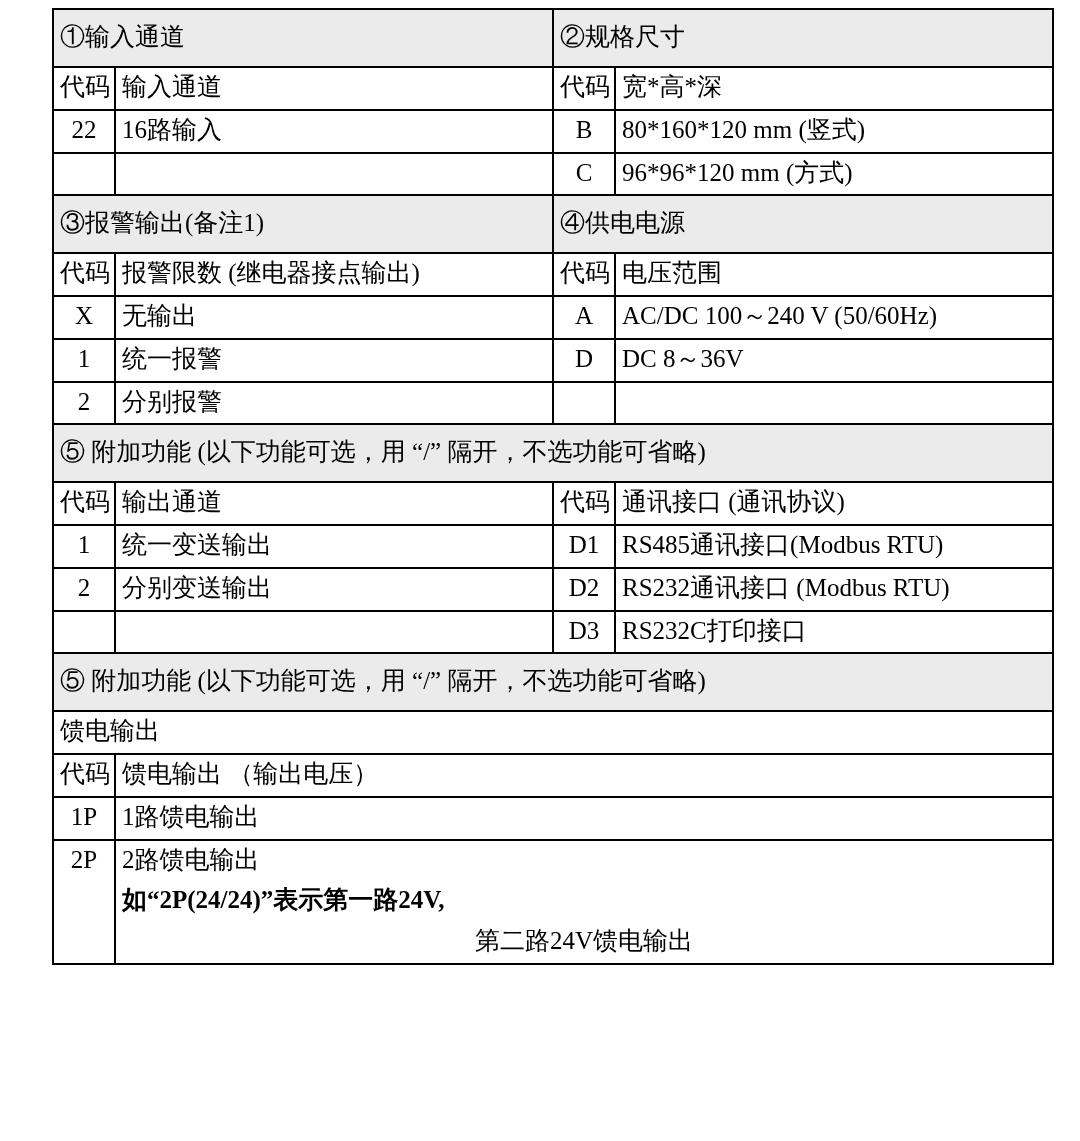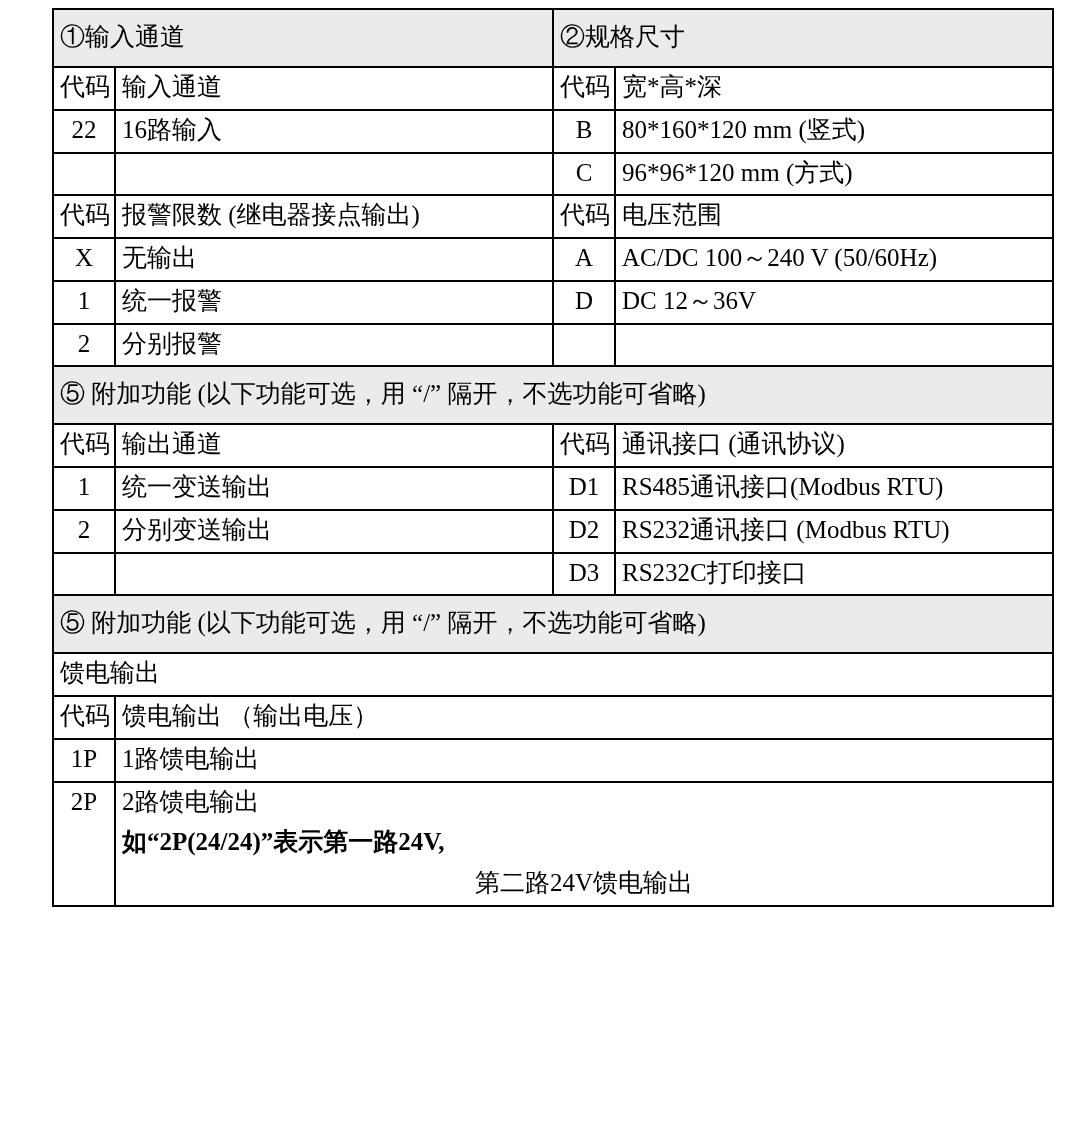--- a/index.html
+++ b/index.html
@@ -85,36 +85,40 @@
         <td class="left">80*160*120 mm (竖式)</td>
       </tr>
       <tr>
         <td class="code" style="border-top:none;border-bottom:none;"></td>
         <td class="left" style="border-top:none;border-bottom:none;"></td>
         <td class="code">C</td>
         <td class="left">96*96*120 mm (方式)</td>
       </tr>
 
       <tr>
+        <td class="hdr left tall" colspan="2">③报警输出(备注1)</td>
+        <td class="hdr left tall" colspan="2">④供电电源</td>
+      </tr>
+      <tr>
         <td class="codehdr">代码</td>
         <td class="left">报警限数 (继电器接点输出)</td>
         <td class="codehdr">代码</td>
         <td class="left">电压范围</td>
       </tr>
       <tr>
         <td class="code">X</td>
         <td class="left">无输出</td>
         <td class="code">A</td>
         <td class="left">AC/DC 100～240 V (50/60Hz)</td>
       </tr>
       <tr>
         <td class="code">1</td>
         <td class="left">统一报警</td>
         <td class="code">D</td>
-        <td class="left">DC 12～36V</td>
+        <td class="left">DC 8～36V</td>
       </tr>
       <tr>
         <td class="code">2</td>
         <td class="left">分别报警</td>
         <td class="code" style="border-top:none;border-bottom:none;"></td>
         <td class="left" style="border-top:none;border-bottom:none;"></td>
       </tr>
 
       <tr>
         <td class="hdr left tall" colspan="4">⑤ 附加功能 (以下功能可选，用 “/” 隔开，不选功能可省略)</td>

